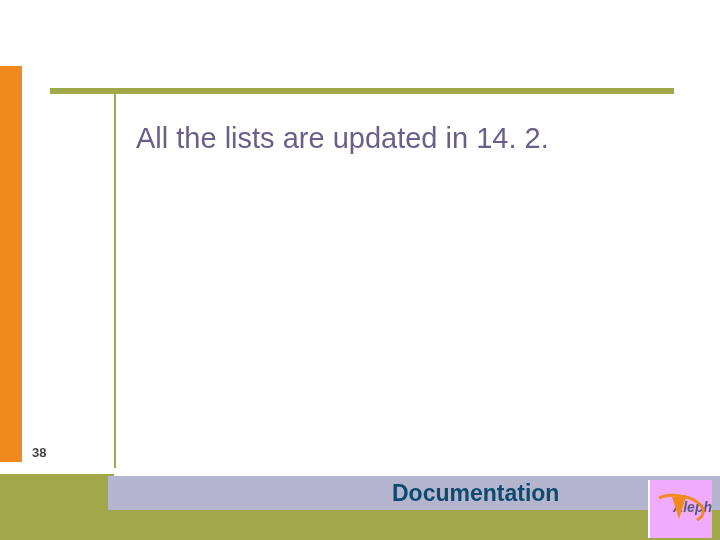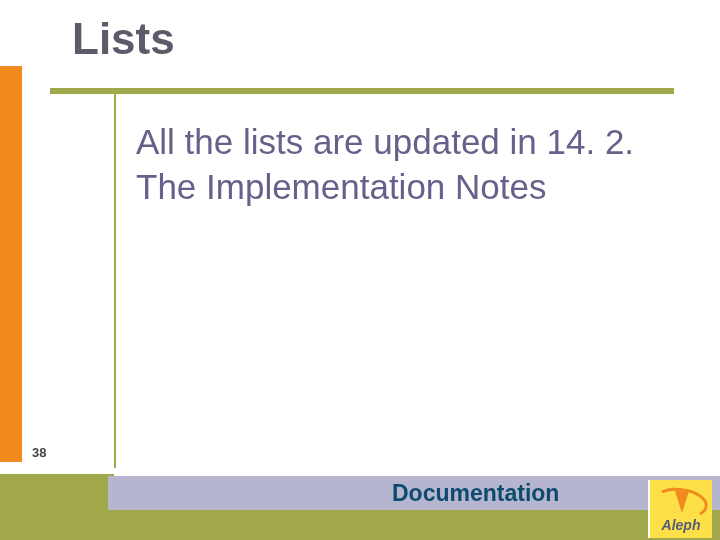--- a/index.html
+++ b/index.html
@@ -45,21 +45,21 @@
     width: 2px;
     height: 380px;
     background: #a0a84a;
   }
   
   .body {
     position: absolute;
     left: 136px;
     top: 120px;
     width: 520px;
-    font-size: 35px;
+    font-size: 29px;
     line-height: 1.28;
     color: #6a5f8a;
   }
   
   .pagenum {
     position: absolute;
     left: 32px;
     top: 445px;
     font-size: 13px;
     color: #444;
@@ -107,24 +107,23 @@
     font-weight: bold;
     color: #0c4a6e;
   }
   
   .logo {
     position: absolute;
     right: 8px;
     bottom: 2px;
     width: 64px;
     height: 58px;
-    background: #fde047;
+    background: #f0abfc;
     border-left: 2px solid #fff;
     display: flex;
-    flex-direction: column;
     align-items: center;
     justify-content: center;
   }
   .logo-graphic {
     position: relative;
     width: 56px;
     height: 36px;
   }
   .logo-swoosh {
     position: absolute;
@@ -155,28 +154,26 @@
     margin-top: -4px;
   }
 </style>
 </head>
 <body>
 
 <div class="slide">
 
   <div class="left-rail"></div>
 
-  <div class="title">Lists</div>
 
   <div class="rule-main"></div>
   <div class="rule-vert"></div>
 
   <div class="body">
     <div>All the lists are updated in 14. 2.</div>
-    <div>The Implementation Notes</div>
   </div>
 
   <div class="pagenum">38</div>
 
   <div class="footer-bar">
     <div class="footer-olive-left"></div>
     <div class="footer-violet"></div>
     <div class="footer-olive"></div>
     <div class="footer-label">Documentation</div>
     <div class="logo">

